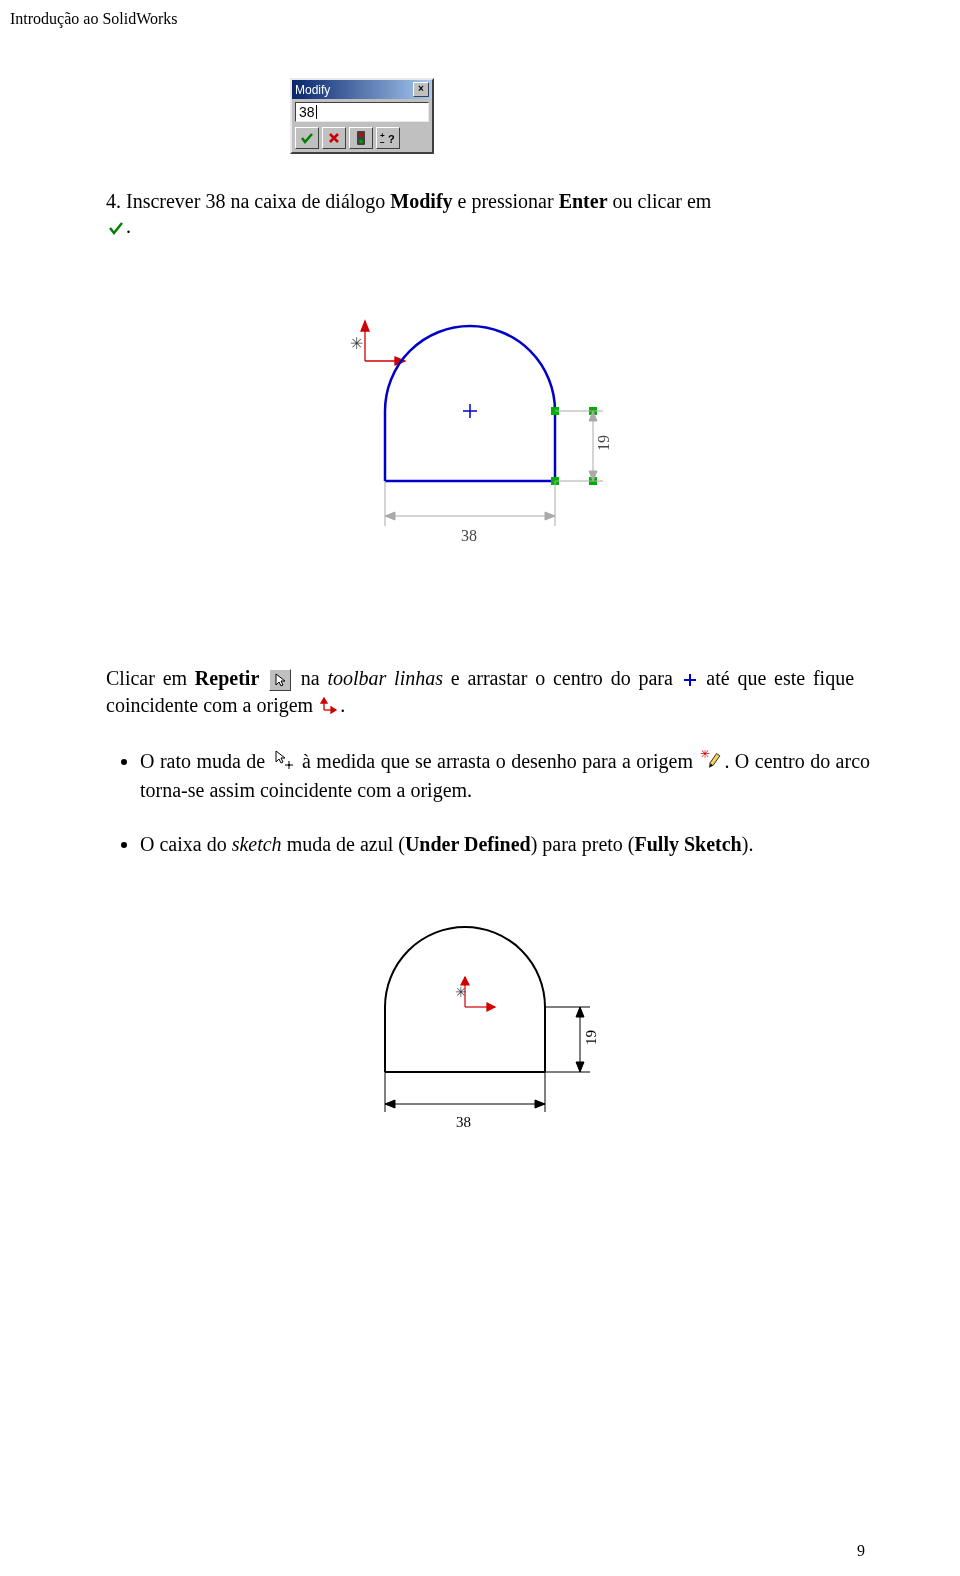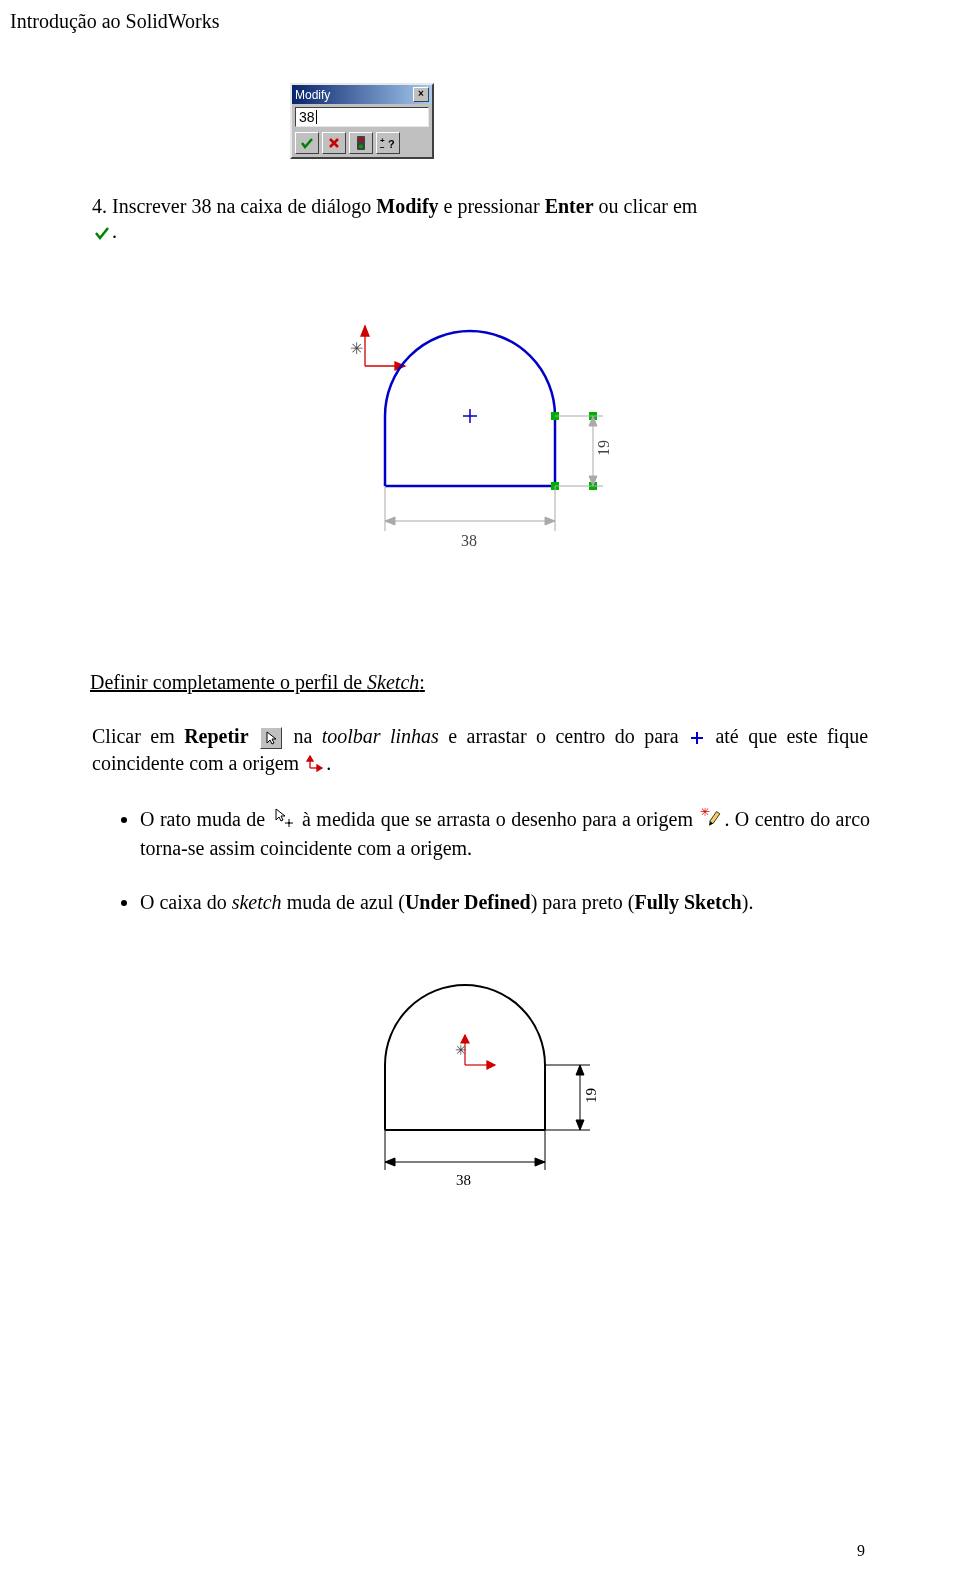--- a/index.html
+++ b/index.html
@@ -11,21 +11,21 @@
     background: #fff;
     width: 960px;
   }
   .page {
     padding: 10px 90px 40px 90px;
     position: relative;
     min-height: 1576px;
     box-sizing: border-box;
   }
   .header {
-    font-size: 20px;
+    font-size: 16px;
     margin-bottom: 50px;
     margin-left: -80px;
   }
   .modify-dialog {
     margin-left: 200px;
     margin-bottom: 35px;
   }
   .dlg-win {
     width: 140px;
     background: #c0c0c0;
@@ -88,21 +88,21 @@
     border-top: 1px solid #fff;
     border-left: 1px solid #fff;
     border-right: 1px solid #404040;
     border-bottom: 1px solid #404040;
     display: flex;
     align-items: center;
     justify-content: center;
   }
   .step {
     text-align: justify;
-    margin: 18px 2px;
+    margin: 18px 16px;
     line-height: 1.25;
   }
   .step .num { display:inline; }
   .inline-icon {
     display: inline-block;
     vertical-align: middle;
     margin: 0 2px;
   }
   .icon-box {
     width: 20px; height: 20px;
@@ -250,23 +250,20 @@
         <line x1="60" y1="190" x2="60" y2="235"></line>
         <line x1="230" y1="190" x2="230" y2="235"></line>
         <line x1="60" y1="225" x2="230" y2="225"></line>
         <polygon points="60,225 70,221 70,229" fill="#aaaaaa"></polygon>
         <polygon points="230,225 220,221 220,229" fill="#aaaaaa"></polygon>
       </g>
       <text x="136" y="250" font-size="16" fill="#444">38</text>
     </svg>
   </div>
 
-  <div class="section-underline">
-    <span>Definir completamente o perfil de </span><span class="italic">Sketch</span><span>:</span>
-  </div>
 
   <div class="step">
     <span>Clicar em </span><span class="bold">Repetir</span>
     <span class="icon-box inline-icon">
       <svg width="14" height="16">
           <path d="M3 2 L3 13 L6 10 L8 14 L10 13 L8 9 L12 9 Z" fill="#fff" stroke="#000" stroke-width="1"></path>
         </svg>
     </span>
     <span> na </span><span class="italic">toolbar linhas</span><span> e arrastar o centro do para </span>
     <span class="inline-icon">

